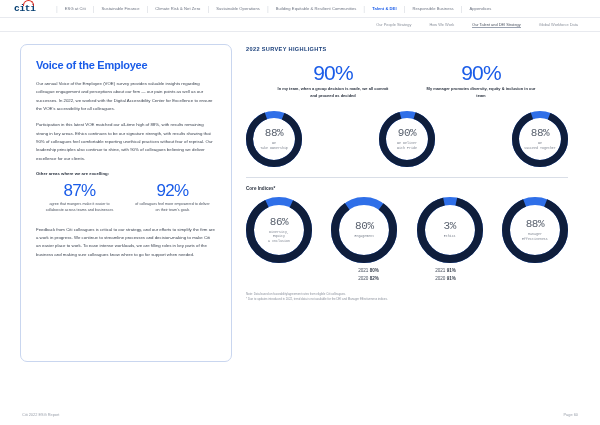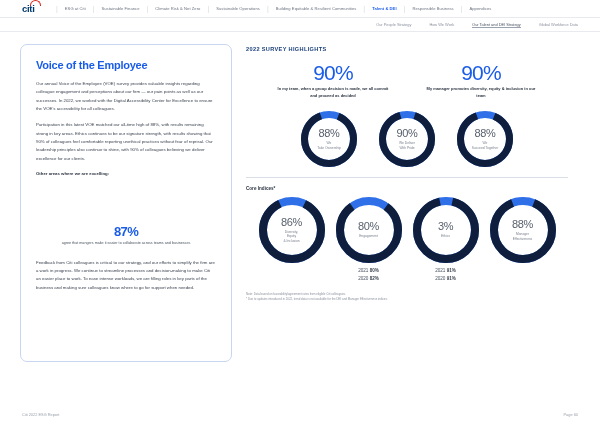--- a/index.html
+++ b/index.html
@@ -11,22 +11,22 @@
   }
   .page { position: relative; width: 600px; height: 425px; background:#fff; }
 
   
   .topnav {
     height: 18px; display: flex; align-items: center;
     border-bottom: 1px solid #e8eaef; background: #fff;
     padding-left: 52px;
   }
   .logo {
-    position: absolute; left: 22px; top: 3px;
-    font-family: Liberation Sans, sans-serif;
+    position: absolute; left: 14px; top: 3px;
+    font-family: Liberation Mono, monospace;
     font-weight: 700; font-size: 9.5px; color: #003b70;
     letter-spacing: -0.3px;
   }
   .logo .arc {
     display:inline-block; position:relative; color:#003b70;
   }
   .logo .arc::after{
     content:""; position:absolute; left:3.5px; top:-2.6px;
     width:9px; height:5px;
     border:1.4px solid #d9261c; border-bottom:none;
@@ -72,22 +72,22 @@
     font-size: 4.35px; line-height: 1.92; color: #3b4350;
     margin-bottom: 8px; text-align: left;
   }
   .subhead {
     font-size: 4.3px; font-weight: 700; color: #2b3340;
     margin: 8px 0 4px 0;
   }
   .stat-row { display: flex; gap: 6px; margin: 6px 0 12px 0; }
   .stat { flex: 1; text-align: center; }
   .stat-num {
-    color: #1a5ce8; font-size: 13px; font-weight: 700;
-    letter-spacing: -0.6px; line-height: 1.05; margin-top: 43px;
+    color: #1a5ce8; font-size: 17px; font-weight: 400;
+    letter-spacing: -0.6px; line-height: 1.05;
   }
   .stat-cap {
     font-size: 3.7px; line-height: 1.6; color: #49515e;
     margin-top: 2px; padding: 0 4px;
   }
 
   
   .right-col { width: 322px; padding-top: 2px; }
   .sec-title {
     font-size: 5.6px; font-weight: 700; color: #1a3f7a;
@@ -97,21 +97,21 @@
   .big-stat { text-align: center; width: 118px; }
   .big-num {
     color: #1a5ce8; font-size: 21px; font-weight: 400;
     letter-spacing: -0.8px; line-height: 1.0;
   }
   .big-cap {
     font-size: 4.0px; line-height: 1.65; color: #2b3340;
     font-weight: 700; margin-top: 3px;
   }
 
-  .donut-row { display: flex; justify-content: center; gap: 22px; margin-bottom: 4px; }
+  .donut-row { display: flex; justify-content: space-between; gap: 22px; margin-bottom: 4px; font-family: Liberation Mono, monospace; }
   .donut-row.four { gap: 11px; }
   .donut-wrap { position: relative; }
   .donut { display:block; }
   .donut-label { position: absolute; inset: 0; display: flex;
     flex-direction: column; align-items: center; justify-content: center; }
   .d-pct { font-size: 11px; color: #59616e; font-weight: 400; letter-spacing:-0.4px; line-height:1;}
   .d-cap { font-size: 3.3px; color: #7b828e; line-height: 1.45; text-align: center; margin-top: 2px; }
 
   .divider { height: 1px; background: #d9dee7; margin: 10px 0 8px 0; }
   .core-title { font-size: 4.6px; font-weight: 700; color: #2b3340; margin-bottom: 6px; }
@@ -172,20 +172,24 @@
       <div class="body-p">Our annual Voice of the Employee (VOE) survey provides valuable insights regarding colleague engagement and perceptions about our firm — our pain points as well as our successes. In 2022, we worked with the Digital Accessibility Center for Excellence to ensure the VOE's accessibility for all colleagues.</div>
       <div class="body-p">Participation in this latest VOE matched our all-time high of 88%, with results remaining strong in key areas. Ethics continues to be our signature strength, with results showing that 90% of colleagues feel comfortable reporting unethical practices without fear of reprisal. Our leadership principles also continue to shine, with 90% of colleagues believing we deliver excellence for our clients.</div>
 
       <div class="subhead">Other areas where we are excelling:</div>
 
       <div class="stat-row">
         <div class="stat">
           <div class="stat-num">87%</div>
           <div class="stat-cap">agree that mangers make it easier to collaborate across teams and businesses</div>
         </div>
+        <div class="stat">
+          <div class="stat-num">92%</div>
+          <div class="stat-cap">of colleagues feel more empowered to deliver on their team's goals</div>
+        </div>
       </div>
 
       <div class="body-p">Feedback from Citi colleagues is critical to our strategy, and our efforts to simplify the firm are a work in progress. We continue to streamline processes and decision-making to make Citi an easier place to work. To ease intense workloads, we are filling roles in key parts of the business and making sure colleagues know where to go for support when needed.</div>
     </div>
 
     <div class="right-col">
       <div class="sec-title">2022 SURVEY HIGHLIGHTS</div>
 
       <div class="big-stats">
         <div class="big-stat">

